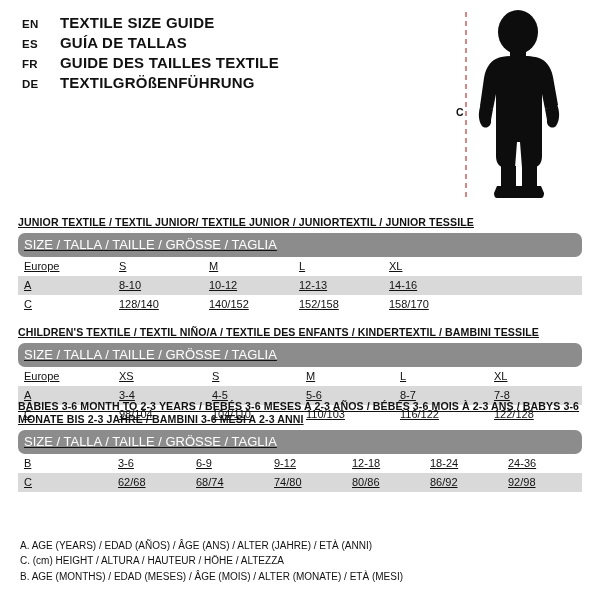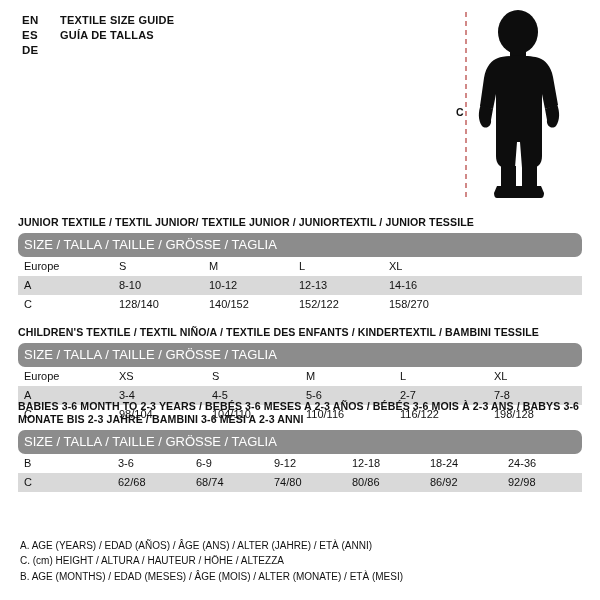--- a/index.html
+++ b/index.html
@@ -33,21 +33,21 @@
     align-items: baseline;
     margin-bottom: 3px;
   }
   .hdr-lang {
     width: 38px;
     font-size: 11.5px;
     font-weight: bold;
     letter-spacing: 0.3px;
   }
   .hdr-title {
-    font-size: 11px;
+    font-size: 15px;
     font-weight: bold;
     letter-spacing: 0.2px;
   }
 
   
   .figure {
     position: absolute;
     left: 452px;
     top: 8px;
     width: 138px;
@@ -61,20 +61,21 @@
     font-size: 10.5px;
     font-weight: bold;
     color: #111;
   }
 
   
   .section {
     position: absolute;
     left: 18px;
     width: 564px;
+    text-decoration: underline;
   }
   .sec-title {
     font-size: 10.6px;
     font-weight: bold;
     letter-spacing: 0.1px;
     margin-bottom: 4px;
     line-height: 1.25;
   }
   table.size {
     border-collapse: collapse;
@@ -123,21 +124,26 @@
   <div class="header">
     <div class="hdr-row">
       <div class="hdr-lang">EN</div>
       <div class="hdr-title">TEXTILE SIZE GUIDE</div>
     </div>
     <div class="hdr-row">
       <div class="hdr-lang">ES</div>
       <div class="hdr-title">GUÍA DE TALLAS</div>
     </div>
     <div class="hdr-row">
+      <div class="hdr-lang">FR</div>
+      <div class="hdr-title">GUIDE DES TAILLES TEXTILE</div>
+    </div>
+    <div class="hdr-row">
       <div class="hdr-lang">DE</div>
+      <div class="hdr-title">TEXTILGRÖßENFÜHRUNG</div>
     </div>
   </div>
 
   <div class="figure">
     <svg width="138" height="195" viewBox="0 0 138 195" xmlns="http://www.w3.org/2000/svg">
 
       <line x1="14" y1="4" x2="14" y2="190" stroke="#b94a48" stroke-width="1.3" stroke-dasharray="5,4"></line>
 
       <g fill="#0d0d0d">
 
@@ -193,22 +199,22 @@
           <td>8-10</td>
           <td>10-12</td>
           <td>12-13</td>
           <td>14-16</td>
           <td></td>
         </tr>
         <tr class="plain">
           <td>C</td>
           <td>128/140</td>
           <td>140/152</td>
-          <td>152/122</td>
-          <td>158/270</td>
+          <td>152/158</td>
+          <td>158/170</td>
           <td></td>
         </tr>
       </tbody>
     </table>
   </div>
 
   <div class="section" style="top: 326px;">
     <div class="sec-title">CHILDREN'S TEXTILE / TEXTIL NIÑO/A / TEXTILE DES ENFANTS / KINDERTEXTIL / BAMBINI TESSILE</div>
     <table class="size">
       <colgroup>
@@ -229,30 +235,30 @@
           <td>S</td>
           <td>M</td>
           <td>L</td>
           <td>XL</td>
         </tr>
         <tr class="shade">
           <td>A</td>
           <td>3-4</td>
           <td>4-5</td>
           <td>5-6</td>
-          <td>2-7</td>
+          <td>8-7</td>
           <td>7-8</td>
         </tr>
         <tr class="plain">
           <td>C</td>
           <td>98/104</td>
           <td>104/110</td>
-          <td>110/116</td>
+          <td>110/103</td>
           <td>116/122</td>
-          <td>198/128</td>
+          <td>122/128</td>
         </tr>
       </tbody>
     </table>
   </div>
 
   <div class="section" style="top: 400px;">
     <div class="sec-title">BABIES 3-6 MONTH TO 2-3 YEARS / BEBÉS 3-6 MESES A 2-3 AÑOS / BÉBÉS 3-6 MOIS À 2-3 ANS / BABYS 3-6 MONATE BIS 2-3 JAHRE / BAMBINI 3-6 MESI A 2-3 ANNI</div>
     <table class="size">
       <colgroup>
         <col style="width:94px">

